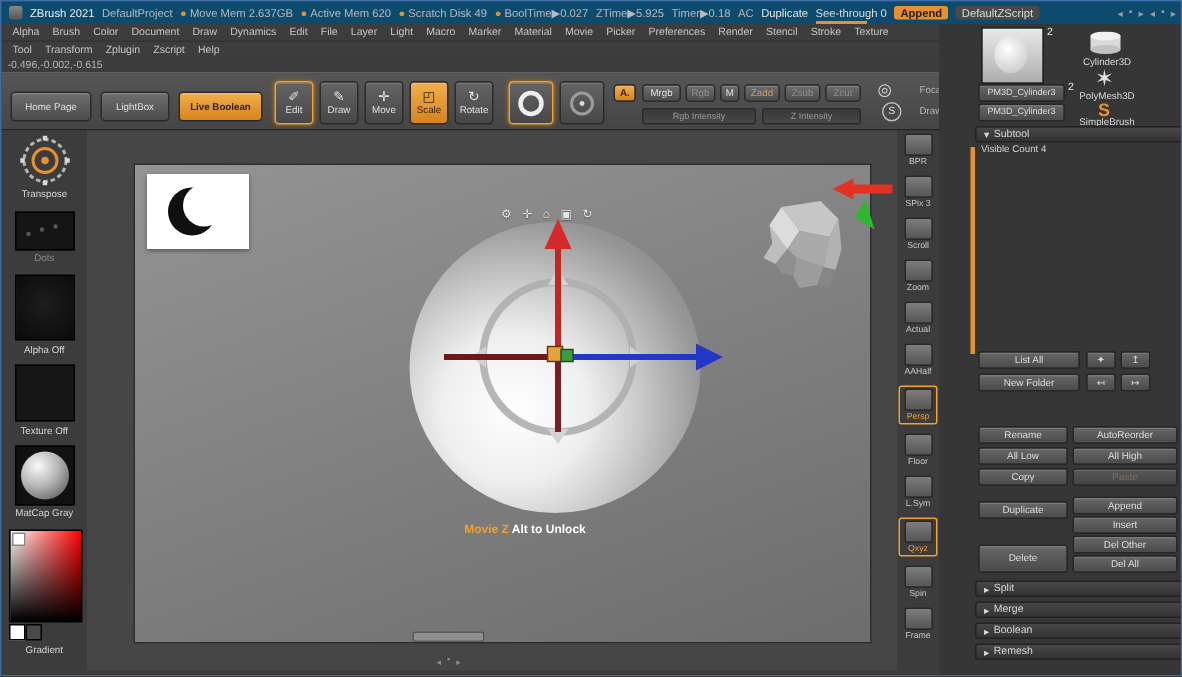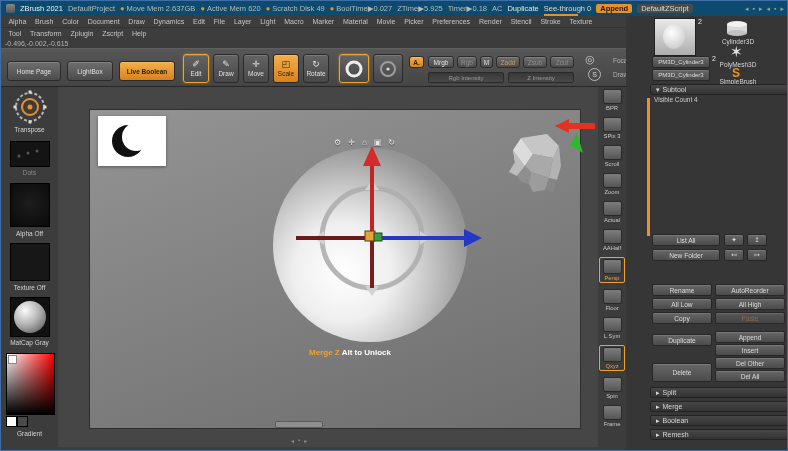--- a/index.html
+++ b/index.html
@@ -296,21 +296,21 @@
         <polygon points="14,6 26,22 18,34 8,30 6,18" fill="#dcdcdc"></polygon>
         <polygon points="6,18 8,30 2,40 10,44 18,34" fill="#bdbdbd"></polygon>
         <polygon points="26,22 46,26 42,46 24,40 18,34" fill="#a9a9a9"></polygon>
         <polygon points="10,44 18,34 24,40 22,52 14,50" fill="#8f8f8f"></polygon>
         <polygon points="22,52 24,40 42,46 38,58 26,60" fill="#9c9c9c"></polygon>
         <polygon points="46,26 52,14 54,34 50,48 42,46" fill="#b2b2b2"></polygon>
         <polygon points="38,58 42,46 50,48 46,60" fill="#868686"></polygon>
       </svg>
 
       <div class="abs hint" style="left:160px;top:238px;width:200px;">
-        <span class="act">Merge Z</span>
+        <span class="act">Movie Z</span>
         <span class="suf">Alt to Unlock</span>
       </div>
 
       <div class="abs" style="left:185px;top:311px;width:46px;height:5px;background:#8f8f8f;border:1px solid #5a5a5a;border-radius:2px;"></div>
     </div>
 
     <svg class="abs" style="left:495px;top:30px;" width="44" height="38">
       <polygon points="2,9 16,2 16,6 42,6 42,12 16,12 16,16" fill="#e23222"></polygon>
       <polygon points="24,16 30,36 17,28" fill="#2db82d"></polygon>
     </svg>

